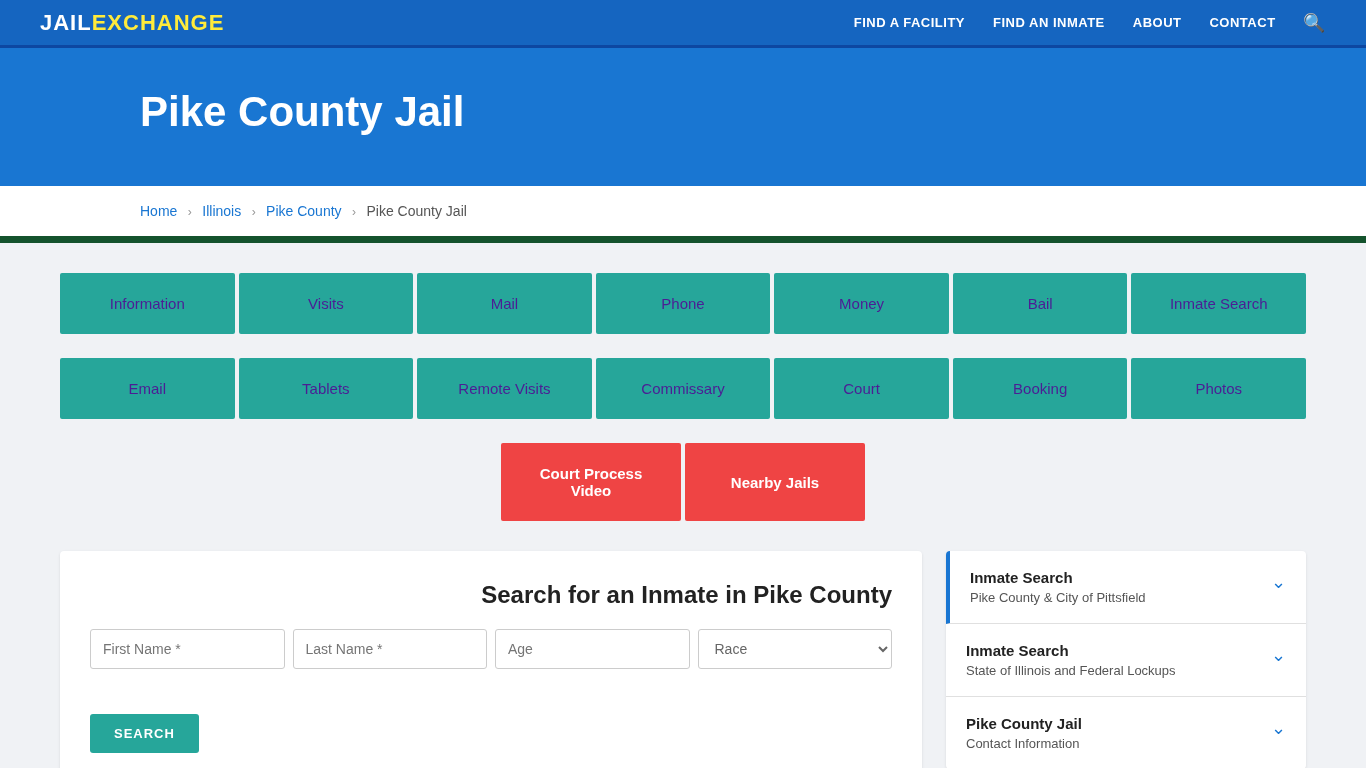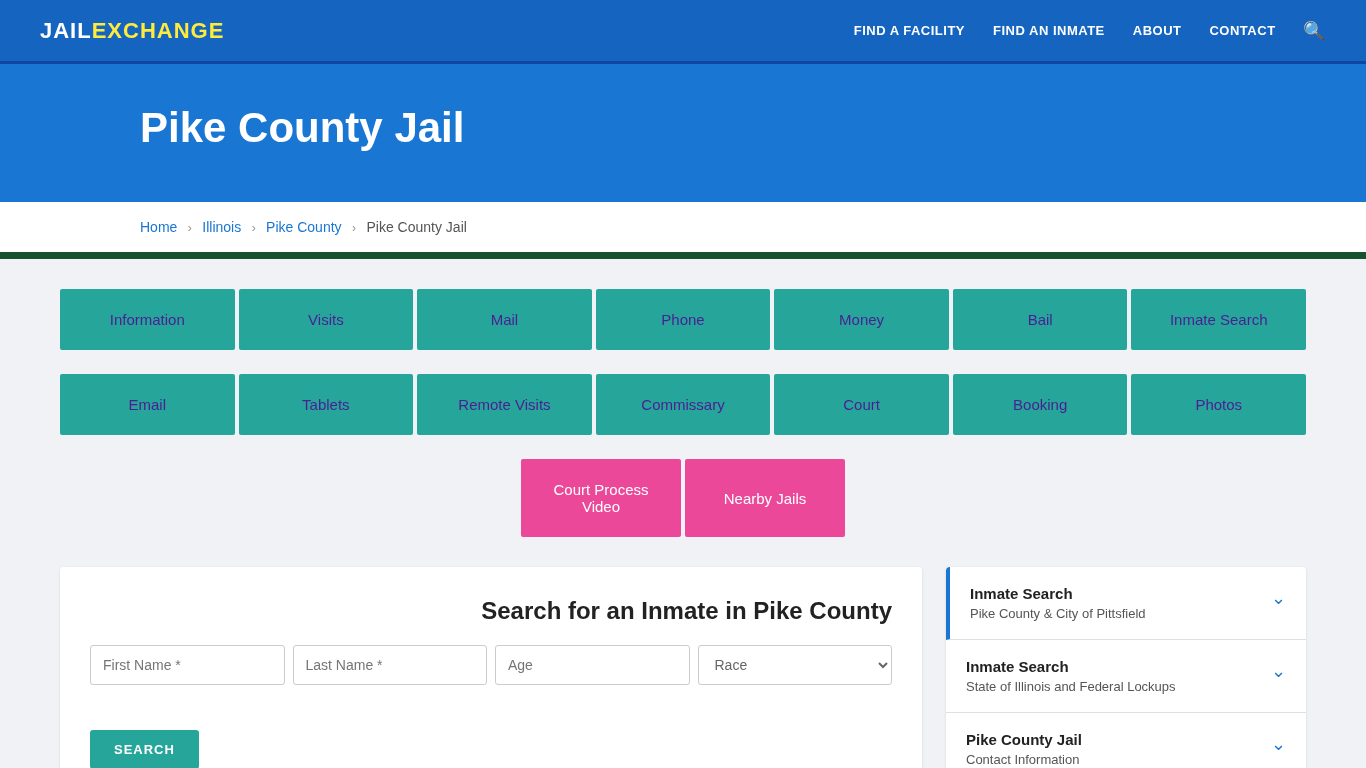--- a/index.html
+++ b/index.html
@@ -5,21 +5,21 @@
     * { margin: 0; padding: 0; box-sizing: border-box; }
     body { font-family: Arial, sans-serif; background: #f0f2f5; color: #333; }
 
     
     .header {
       background: #1565c0;
       display: flex;
       align-items: center;
       justify-content: space-between;
       padding: 0 40px;
-      height: 64px;
+      height: 48px;
       border-bottom: 3px solid #0d47a1;
     }
     .logo {
       display: flex;
       align-items: center;
       font-size: 22px;
       font-weight: 900;
       color: white;
       letter-spacing: 1px;
     }
@@ -112,28 +112,28 @@
     }
 
     
     .button-row-3 {
       display: flex;
       justify-content: center;
       gap: 4px;
       margin-bottom: 30px;
     }
     .grid-btn-wide {
-      background: #ec4899;
+      background: #ef4444;
       color: white;
       border: none;
       padding: 22px 20px;
       font-size: 15px;
-      font-weight: 400;
-      cursor: pointer;
-      width: 160px;
+      font-weight: 700;
+      cursor: pointer;
+      width: 180px;
       text-align: center;
       border-radius: 2px;
     }
 
     
     .two-col {
       display: flex;
       gap: 24px;
       align-items: flex-start;
     }

